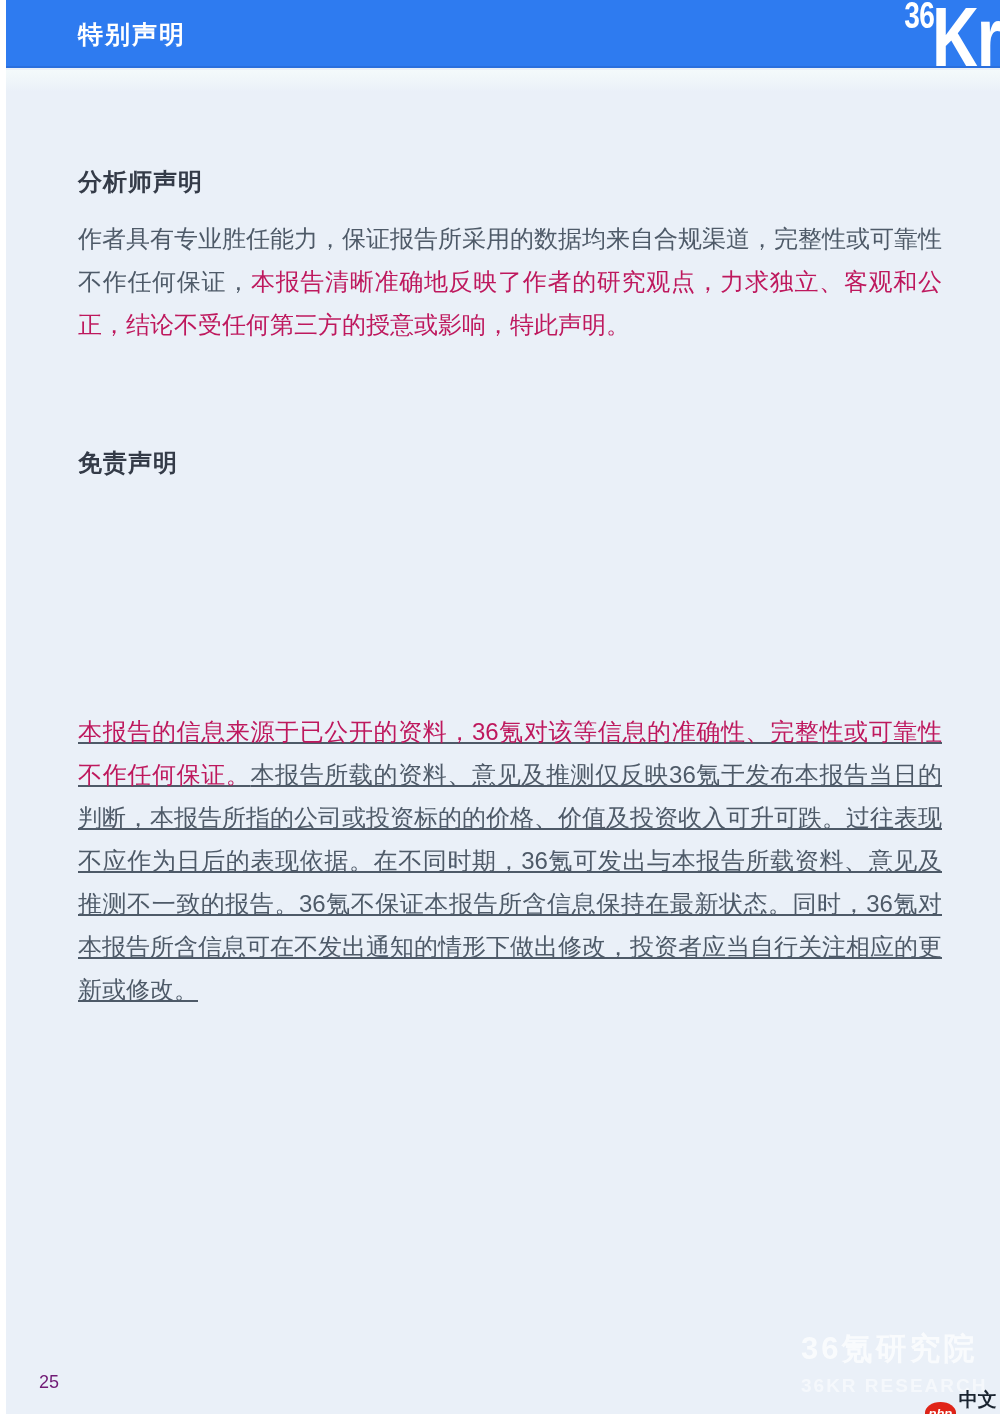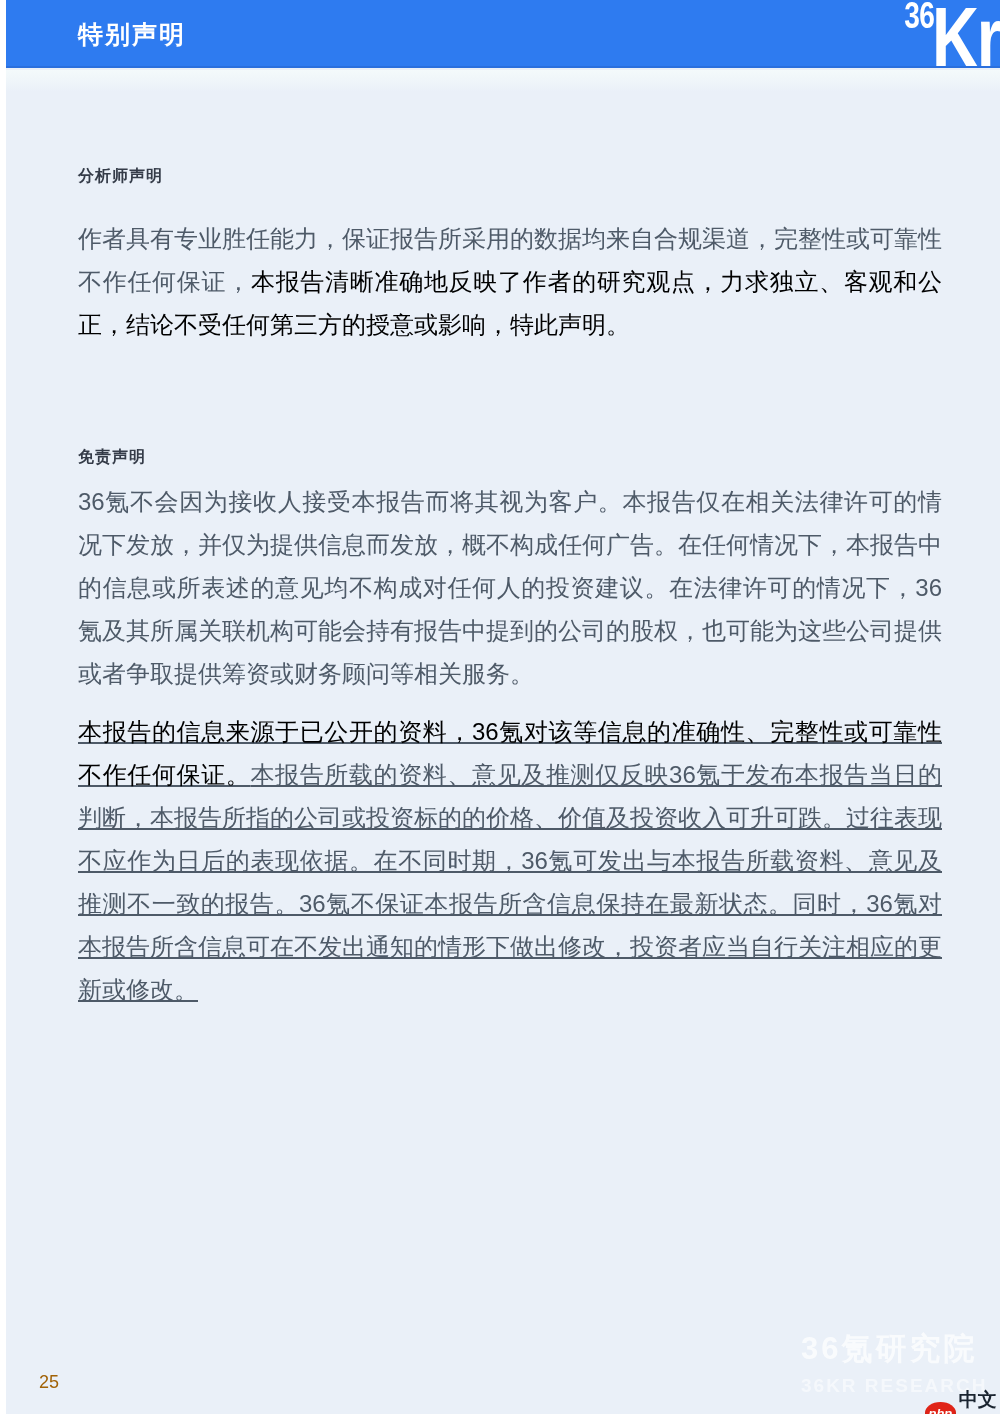--- a/index.html
+++ b/index.html
@@ -34,37 +34,37 @@
     transform:scaleX(.74); transform-origin:left top;
     margin-left:-2px; letter-spacing:-3px;
   }
   .header-fade {
     position:absolute; top:70px; left:0; width:1000px; height:22px;
     background:linear-gradient(180deg, #F4FAFB 0%, #EAF0F8 100%);
   }
   
   .section-heading {
     position:absolute; left:72px;
-    font-size:16px; font-weight:bold; color:#343B48; letter-spacing:1px;
+    font-size:24px; font-weight:bold; color:#343B48; letter-spacing:1px;
   }
   .para {
     position:absolute; left:72px; width:864px;
     font-size:24px; line-height:43px; color:#4E5A68;
     text-align:justify; text-justify:inter-character;
   }
-  .txt-blue { color:#000000; }
+  .txt-blue { color:#be185d; }
   #heading-analyst   { top:166px; }
   #para-analyst      { top:217px; }
   #heading-disclaimer{ top:447px; }
   #para-disclaimer-1 { top:480px; }
   #para-disclaimer-2 { top:710px;text-decoration:underline; }
   
   .page-number {
     position:absolute; left:33px; top:1372px;
-    font-size:18px; color:#a16207;text-align:center;
+    font-size:18px; color:#701a75;text-align:center;
   }
   .watermark {
     position:absolute; left:795px; top:1328px; width:200px;
   }
   .watermark-cn {
     font-size:31px; font-weight:bold; letter-spacing:3px;
     color:rgba(255,255,255,0.72);
   }
   .watermark-en {
     margin-top:5px; font-size:19px; font-weight:bold; letter-spacing:2px;
@@ -97,21 +97,20 @@
     </div>
   </div>
   <div class="header-fade"></div>
 
   <div class="section-heading" id="heading-analyst">分析师声明</div>
   <div class="para" id="para-analyst">
     <span>作者具有专业胜任能力，保证报告所采用的数据均来自合规渠道，完整性或可靠性不作任何保证，</span><span class="txt-blue">本报告清晰准确地反映了作者的研究观点，力求独立、客观和公正，结论不受任何第三方的授意或影响，特此声明。</span>
   </div>
 
   <div class="section-heading" id="heading-disclaimer">免责声明</div>
-  <div class="para" id="para-disclaimer-1">36氪不会因为接收人接受本报告而将其视为客户。本报告仅在相关法律许可的情况下发放，并仅为提供信息而发放，概不构成任何广告。在任何情况下，本报告中的信息或所表述的意见均不构成对任何人的投资建议。在法律许可的情况下，36氪及其所属关联机构可能会持有报告中提到的公司的股权，也可能为这些公司提供或者争取提供筹资或财务顾问等相关服务。</div>
   <div class="para" id="para-disclaimer-2">
     <span class="txt-blue">本报告的信息来源于已公开的资料，36氪对该等信息的准确性、完整性或可靠性不作任何保证。</span><span>本报告所载的资料、意见及推测仅反映36氪于发布本报告当日的判断，本报告所指的公司或投资标的的价格、价值及投资收入可升可跌。过往表现不应作为日后的表现依据。在不同时期，36氪可发出与本报告所载资料、意见及推测不一致的报告。36氪不保证本报告所含信息保持在最新状态。同时，36氪对本报告所含信息可在不发出通知的情形下做出修改，投资者应当自行关注相应的更新或修改。</span>
   </div>
 
   <div class="page-number">25</div>
 
   <div class="watermark">
     <div class="watermark-cn">36氪研究院</div>
     <div class="watermark-en">36KR RESEARCH</div>
   </div>

